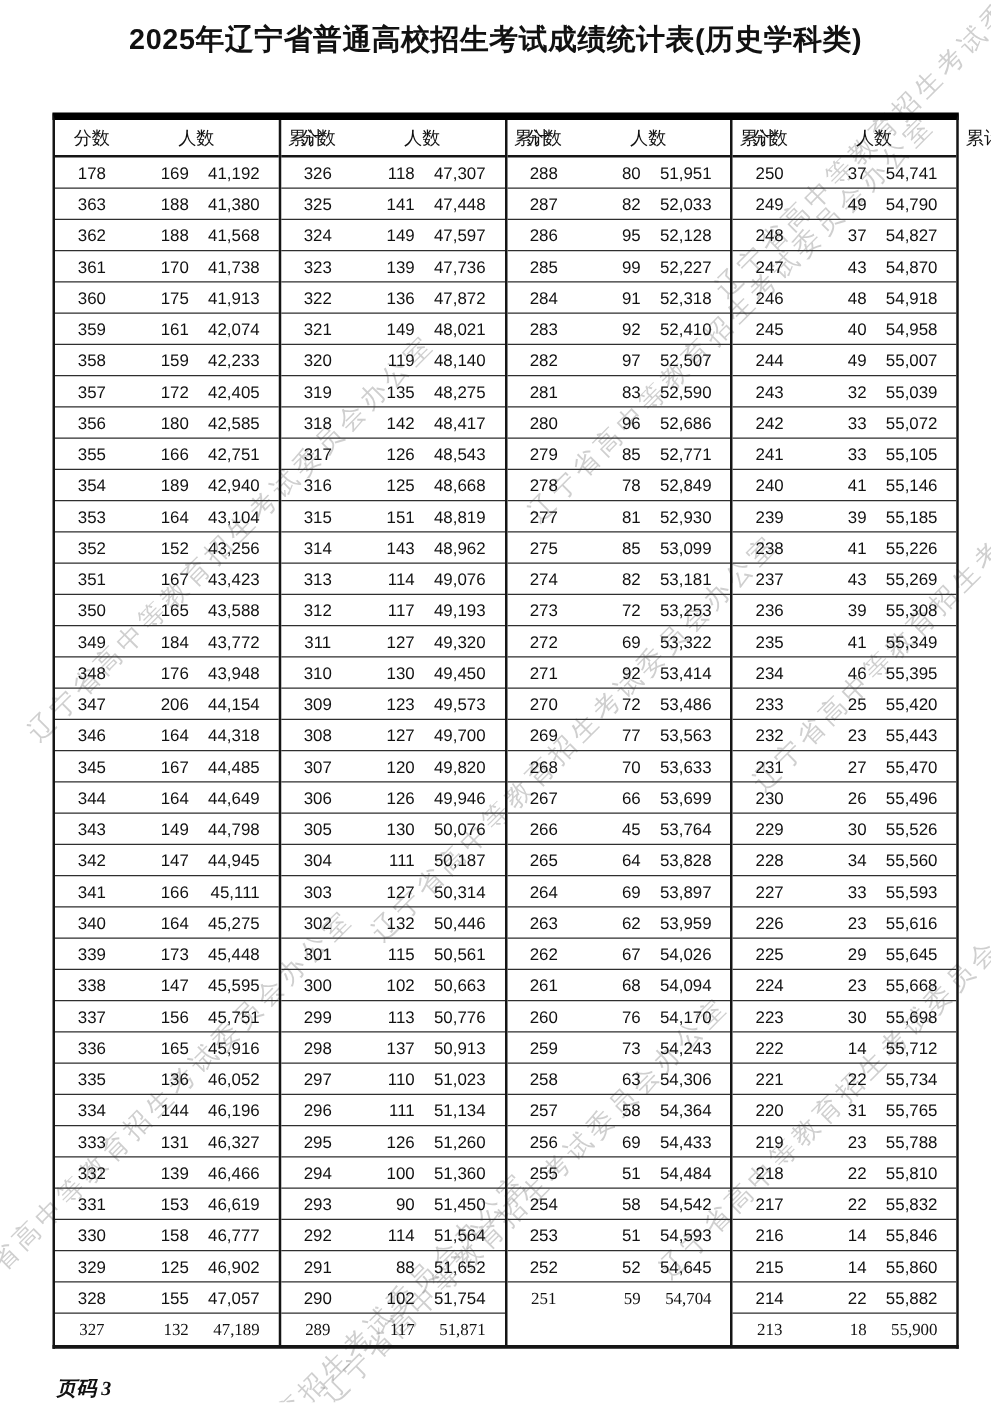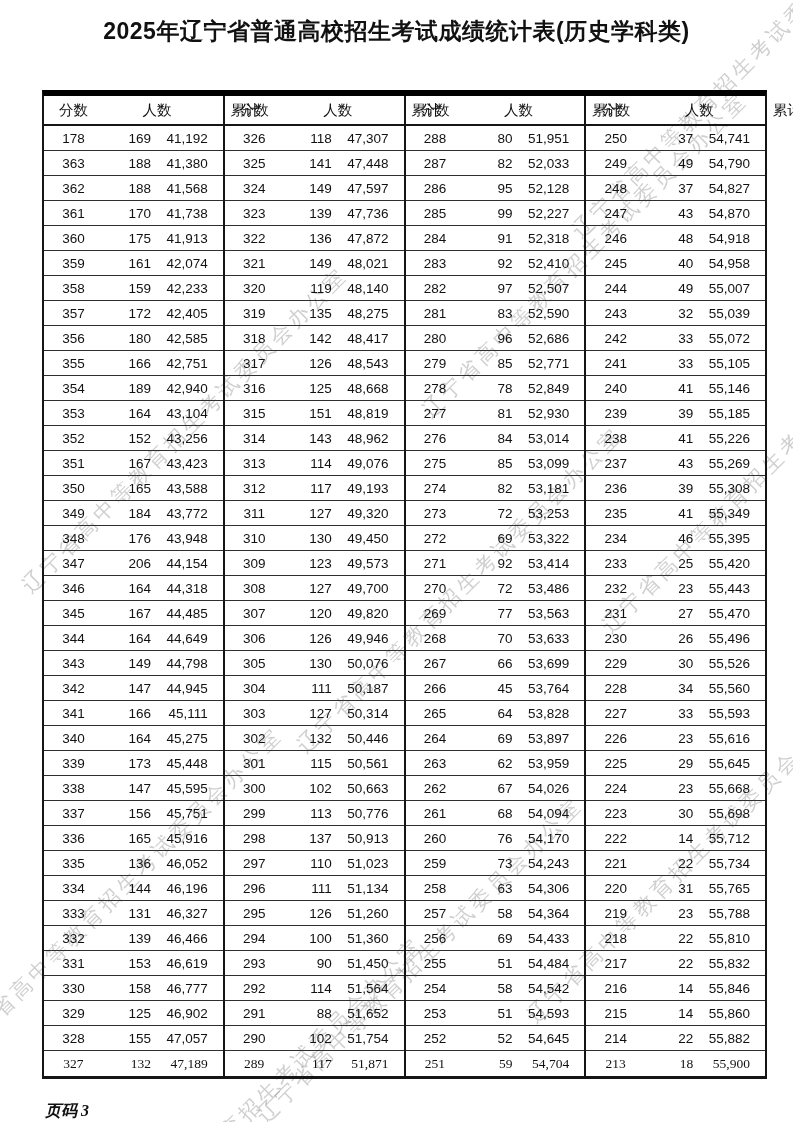--- a/index.html
+++ b/index.html
@@ -528,25 +528,20 @@
           <span class="c c0">278</span>
           <span class="c c1">78</span>
           <span class="c c2">52,849</span>
         </div>
         <div class="row">
           <span class="c c0">277</span>
           <span class="c c1">81</span>
           <span class="c c2">52,930</span>
         </div>
         <div class="row">
-          <span class="c c0">276</span>
-          <span class="c c1">84</span>
-          <span class="c c2">53,014</span>
-        </div>
-        <div class="row">
           <span class="c c0">275</span>
           <span class="c c1">85</span>
           <span class="c c2">53,099</span>
         </div>
         <div class="row">
           <span class="c c0">274</span>
           <span class="c c1">82</span>
           <span class="c c2">53,181</span>
         </div>
         <div class="row">

